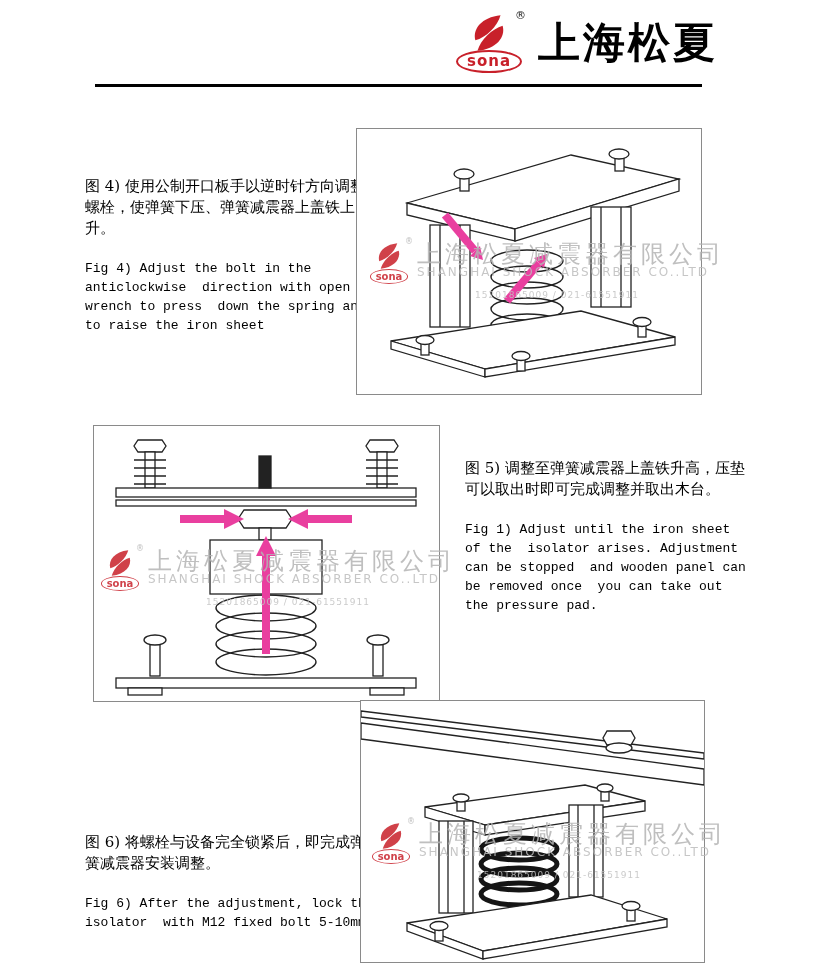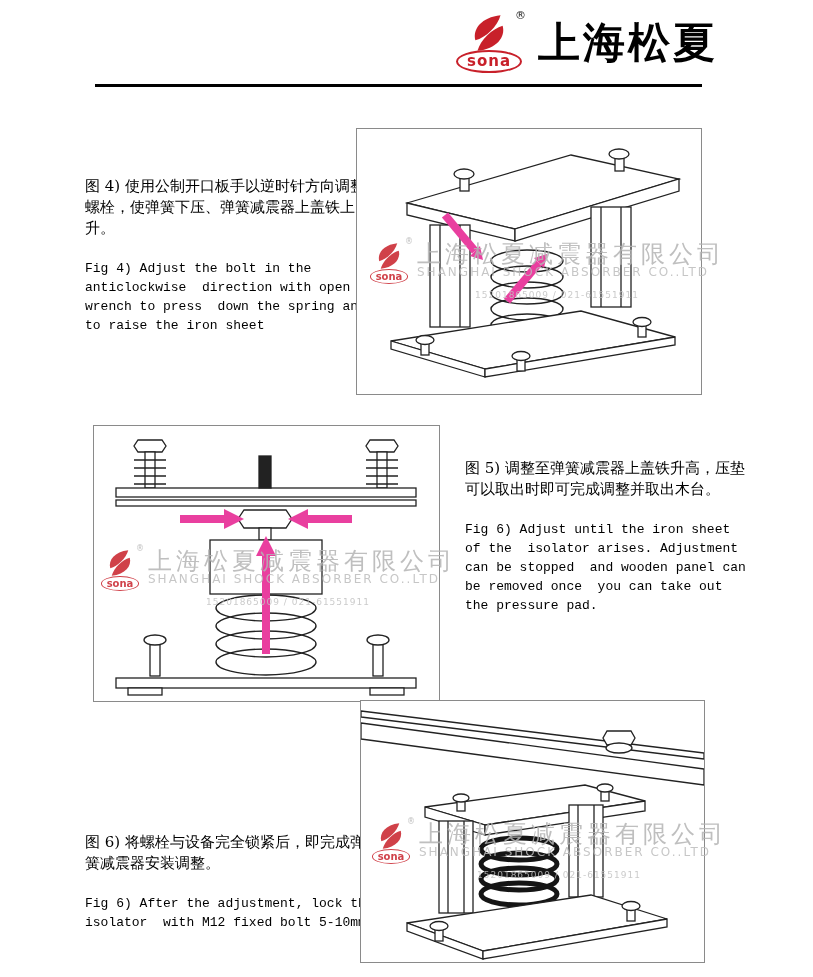--- a/index.html
+++ b/index.html
@@ -193,21 +193,21 @@
         <div class="wm-cn">上海松夏减震器有限公司</div>
         <div class="wm-en">SHANGHAI SHOCK ABSORBER CO..LTD</div>
         <div class="wm-phone">15201865009 / 021-61551911</div>
       </div>
     </div>
   </div>
 
   <div class="txt" style="left:465px; top:458px; width:284px;">
     <p class="cn">图 5) 调整至弹簧减震器上盖铁升高，压垫可以取出时即可完成调整并取出木台。</p>
     <div class="gap"></div>
-    <p class="en">Fig 6) Adjust until the iron sheet of the  isolator arises. Adjustment can be stopped  and wooden panel can be removed once  you can take out the pressure pad.</p>
+    <p class="en">Fig 1) Adjust until the iron sheet of the  isolator arises. Adjustment can be stopped  and wooden panel can be removed once  you can take out the pressure pad.</p>
   </div>
 
   <div class="txt" style="left:85px; top:832px; width:292px;">
     <p class="cn">图 6) 将螺栓与设备完全锁紧后，即完成弹簧减震器安装调整。</p>
     <div class="gap"></div>
     <p class="en">Fig 6) After the adjustment, lock the  isolator  with M12 fixed bolt 5-10mm</p>
   </div>
 
   <div class="imgbox" style="left:360px; top:700px; width:345px; height:263px;">
     <svg class="drawing" width="343" height="261" viewBox="0 0 343 261">

